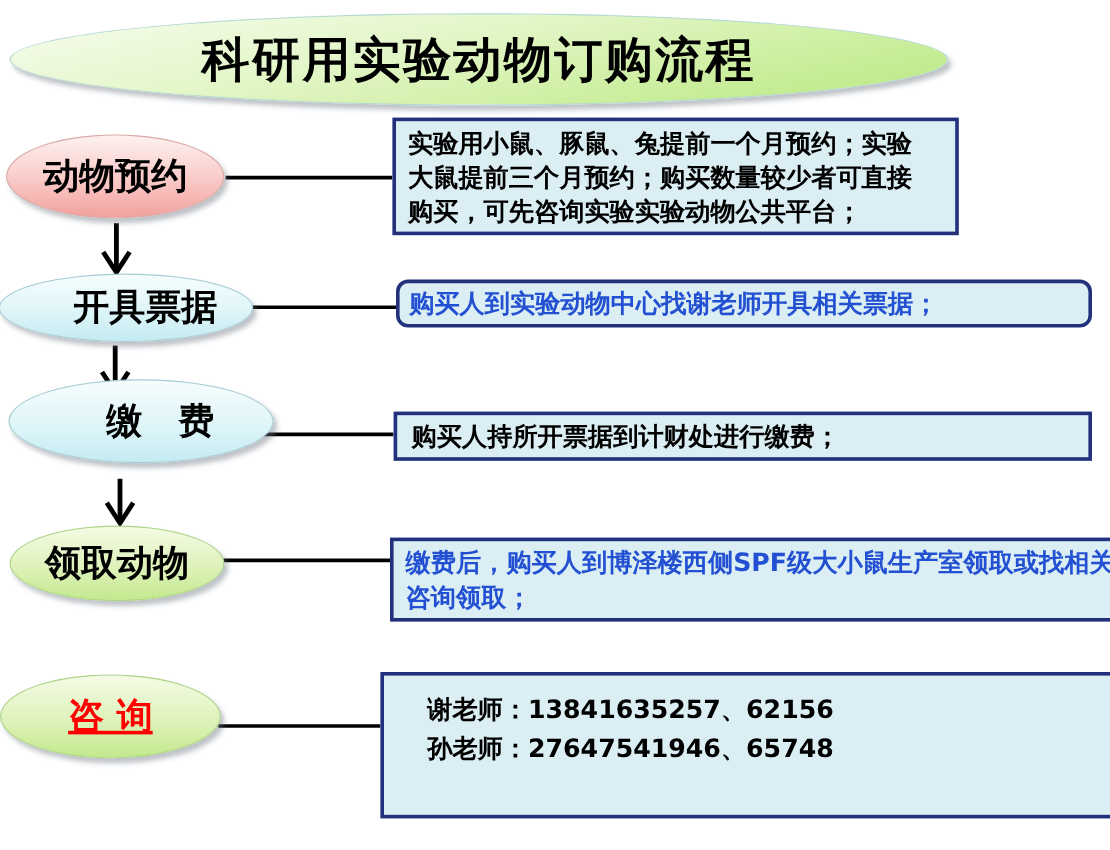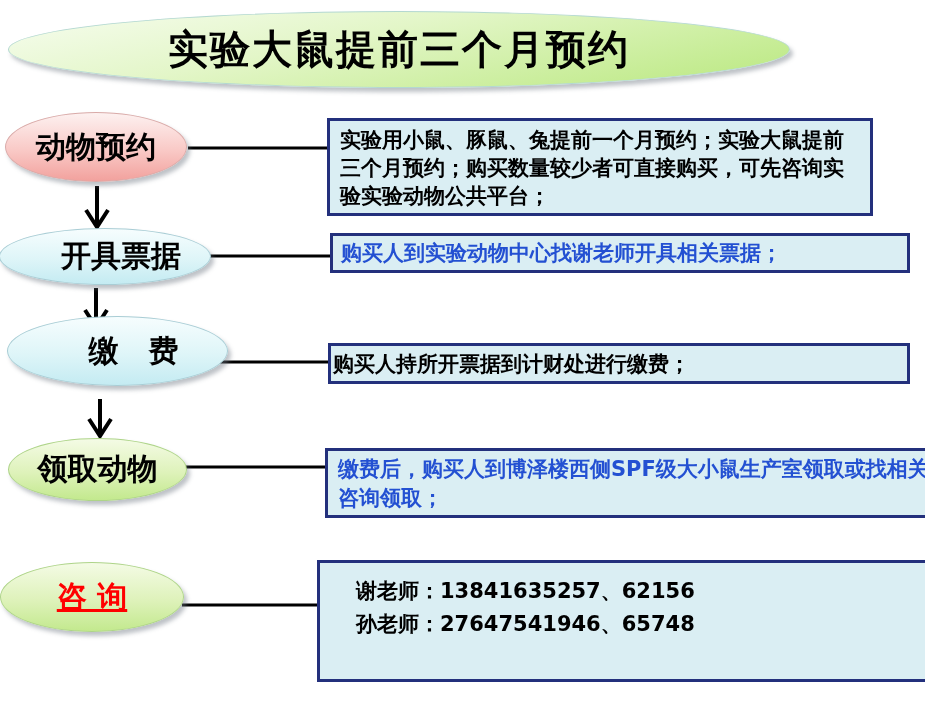--- a/index.html
+++ b/index.html
@@ -42,23 +42,23 @@
   .e3{left:7px;top:316px;width:187px;height:68px;}
   .e4{left:8px;top:438px;width:177px;height:61px;justify-content:center;}
   .e5{left:0px;top:562px;width:182px;height:68px;color:#ff0000;text-decoration:underline;}
 
   
   .box{
     position:absolute;box-sizing:border-box;
     background:#daeef3;border:3px solid #23307c;
     font-weight:bold;font-size:21px;color:#000;line-height:28px;
   }
-  .b1{left:327px;top:98px;width:546px;height:98px;padding:5px 24px 4px 10px;margin-top:20px;}
-  .b2{left:330px;top:233px;width:580px;height:40px;padding:4px 8px;line-height:26px;}
-  .b3{left:328px;top:343px;width:582px;height:41px;padding:5px 2px;line-height:26px;}
+  .b1{left:327px;top:98px;width:472px;height:98px;padding:5px 24px 4px 10px;}
+  .b2{left:330px;top:233px;width:580px;height:40px;padding:4px 8px;line-height:26px;border-radius:10px;}
+  .b3{left:328px;top:343px;width:582px;height:41px;padding:5px 12px;line-height:26px;}
   .b4{left:325px;top:448px;width:693px;height:70px;padding:4px 10px;line-height:29px;}
   .b5{left:317px;top:560px;width:704px;height:122px;padding:12px 20px 10px 36px;line-height:33px;}
   .blue-text{color:#2350d2;}
 </style>
 </head>
 <body>
 
 <div class="canvas">
 
   <svg class="overlay" width="925" height="708" viewBox="0 0 925 708">
@@ -77,21 +77,21 @@
       <line x1="96" y1="288" x2="96" y2="324" stroke-width="4"></line>
       <path d="M85 310 L96 327 L107 310" stroke-width="4"></path>
     </g>
     <g stroke="#000" fill="none">
       <line x1="100" y1="399" x2="100" y2="433" stroke-width="4"></line>
       <path d="M89 419 L100 436 L111 419" stroke-width="4"></path>
     </g>
   </svg>
 
   <div class="ellipse title-ellipse">
-    <span>实验大鼠提前三个月预约</span>
+    <span>科研用实验动物订购流程</span>
   </div>
 
   <div class="ellipse step-ellipse e-pink e1">
     <span>动物预约</span>
   </div>
   <div class="ellipse step-ellipse e-cyan e2">
     <span>开具票据</span>
   </div>
   <div class="ellipse step-ellipse e-cyan e3">
     <span>缴　费</span>

